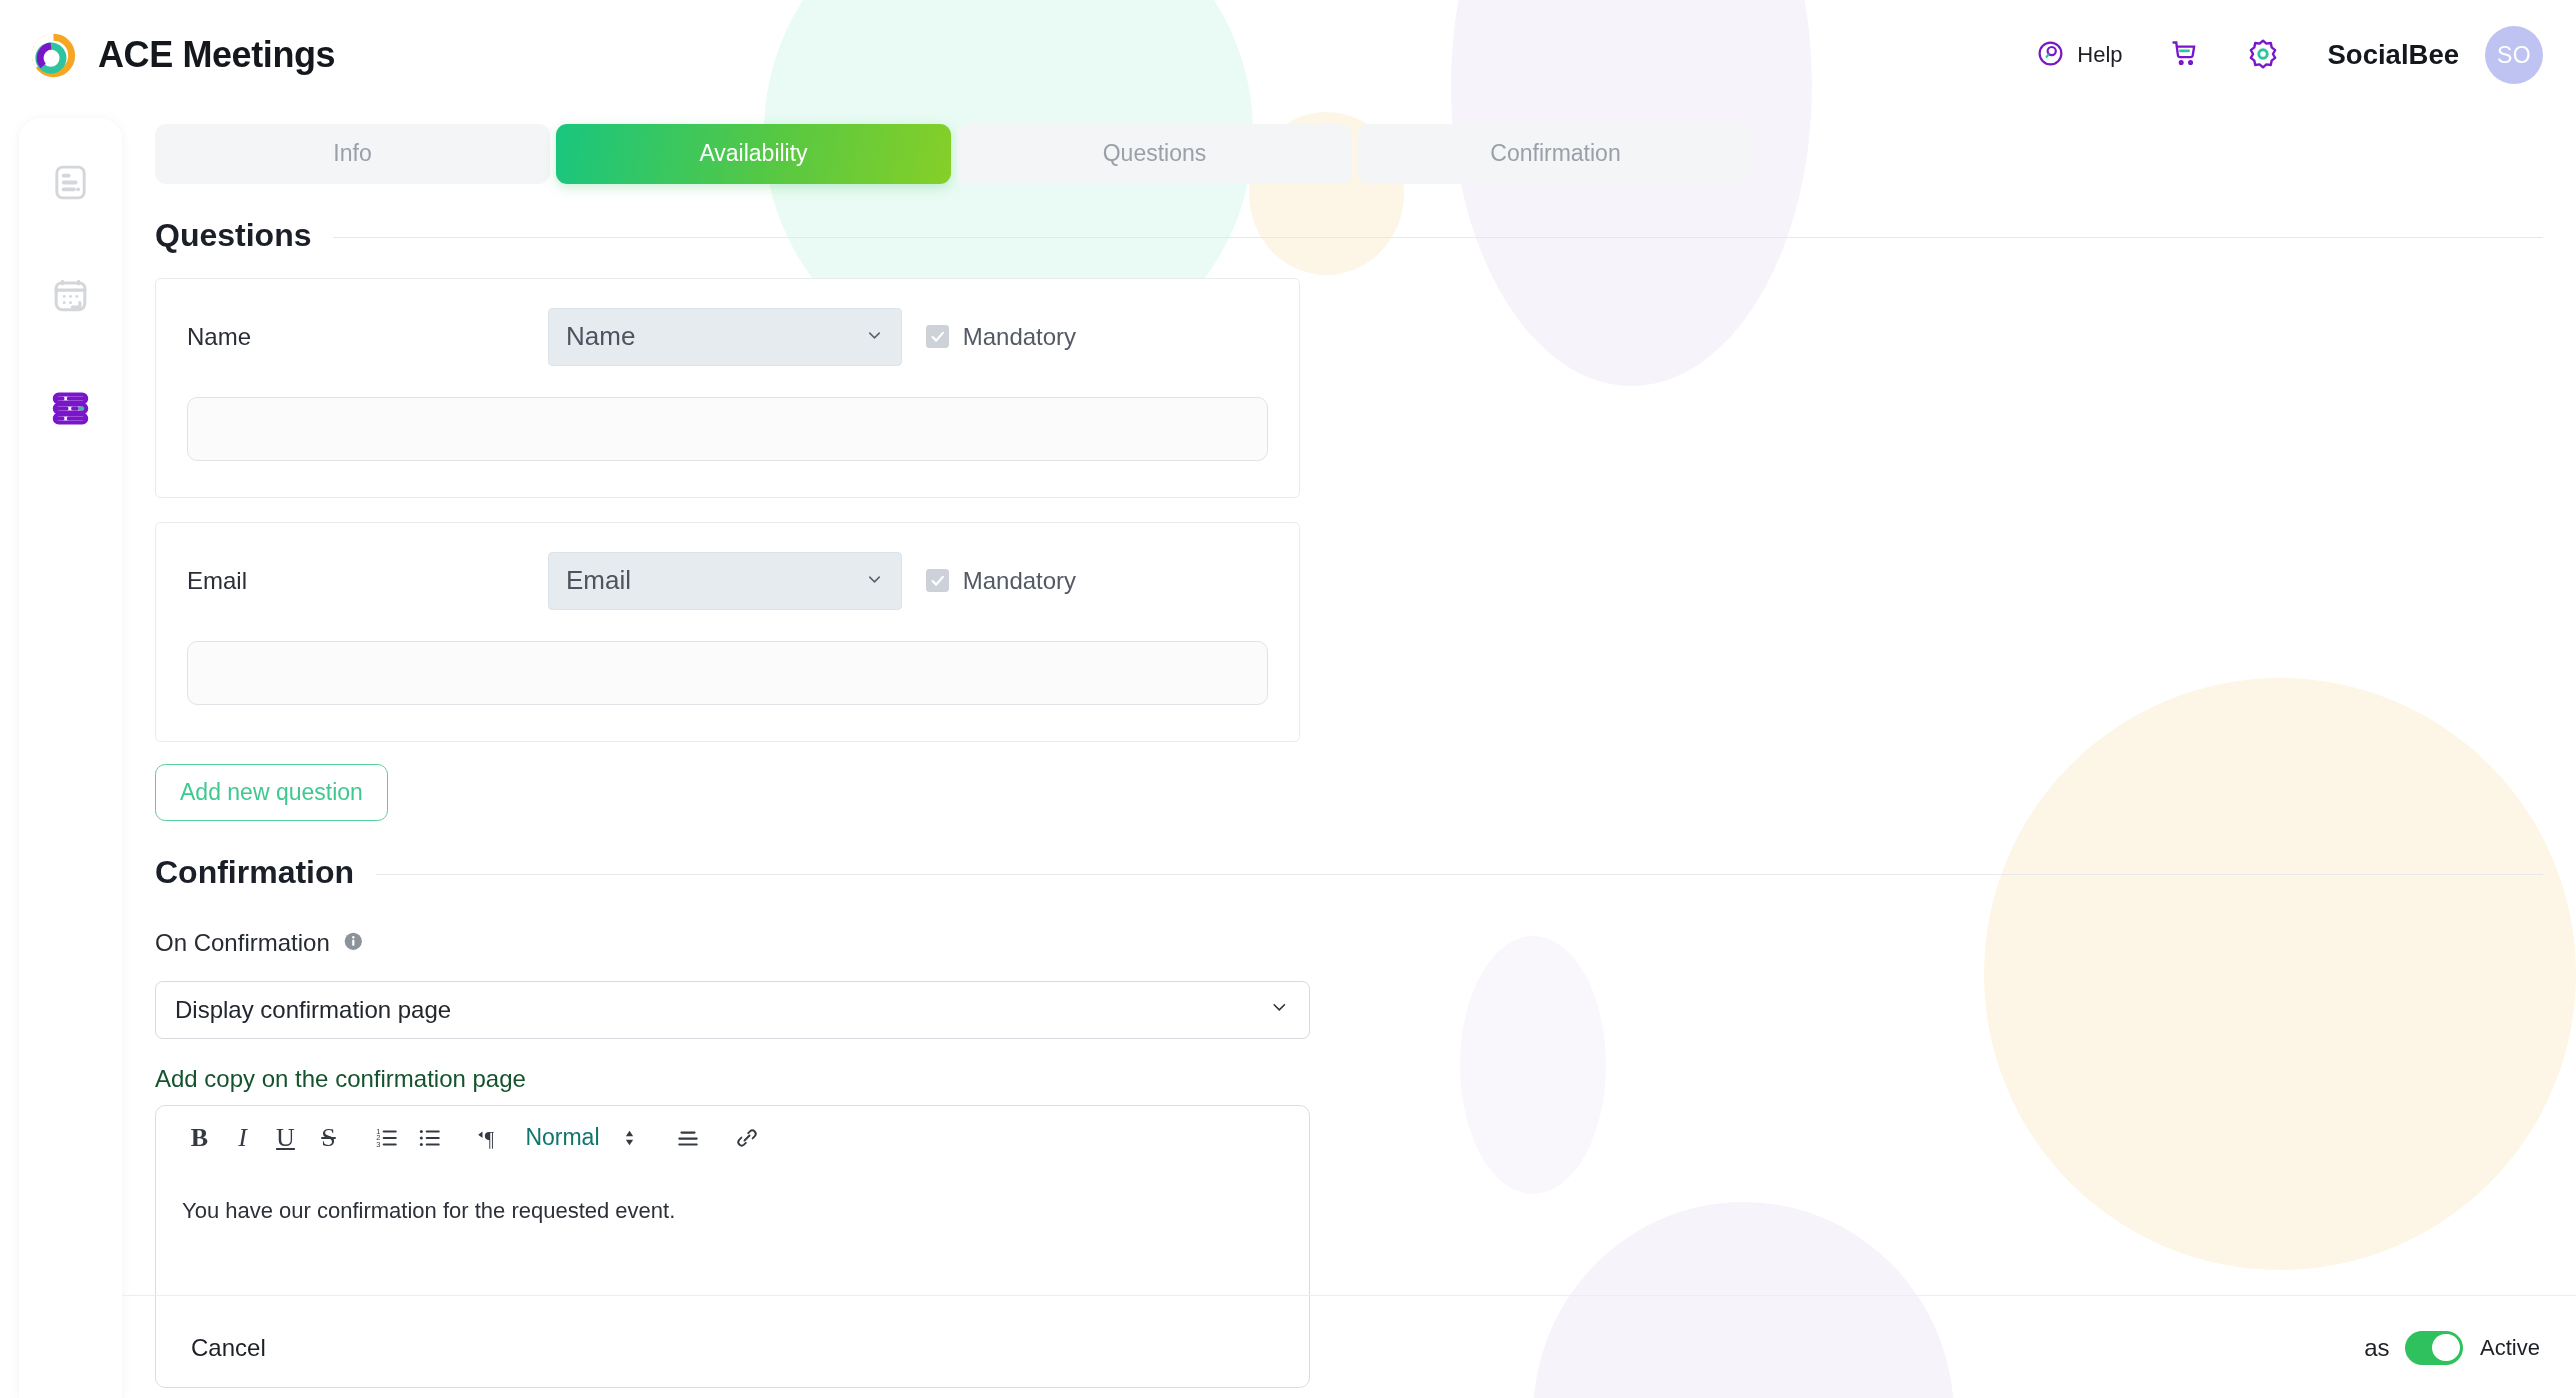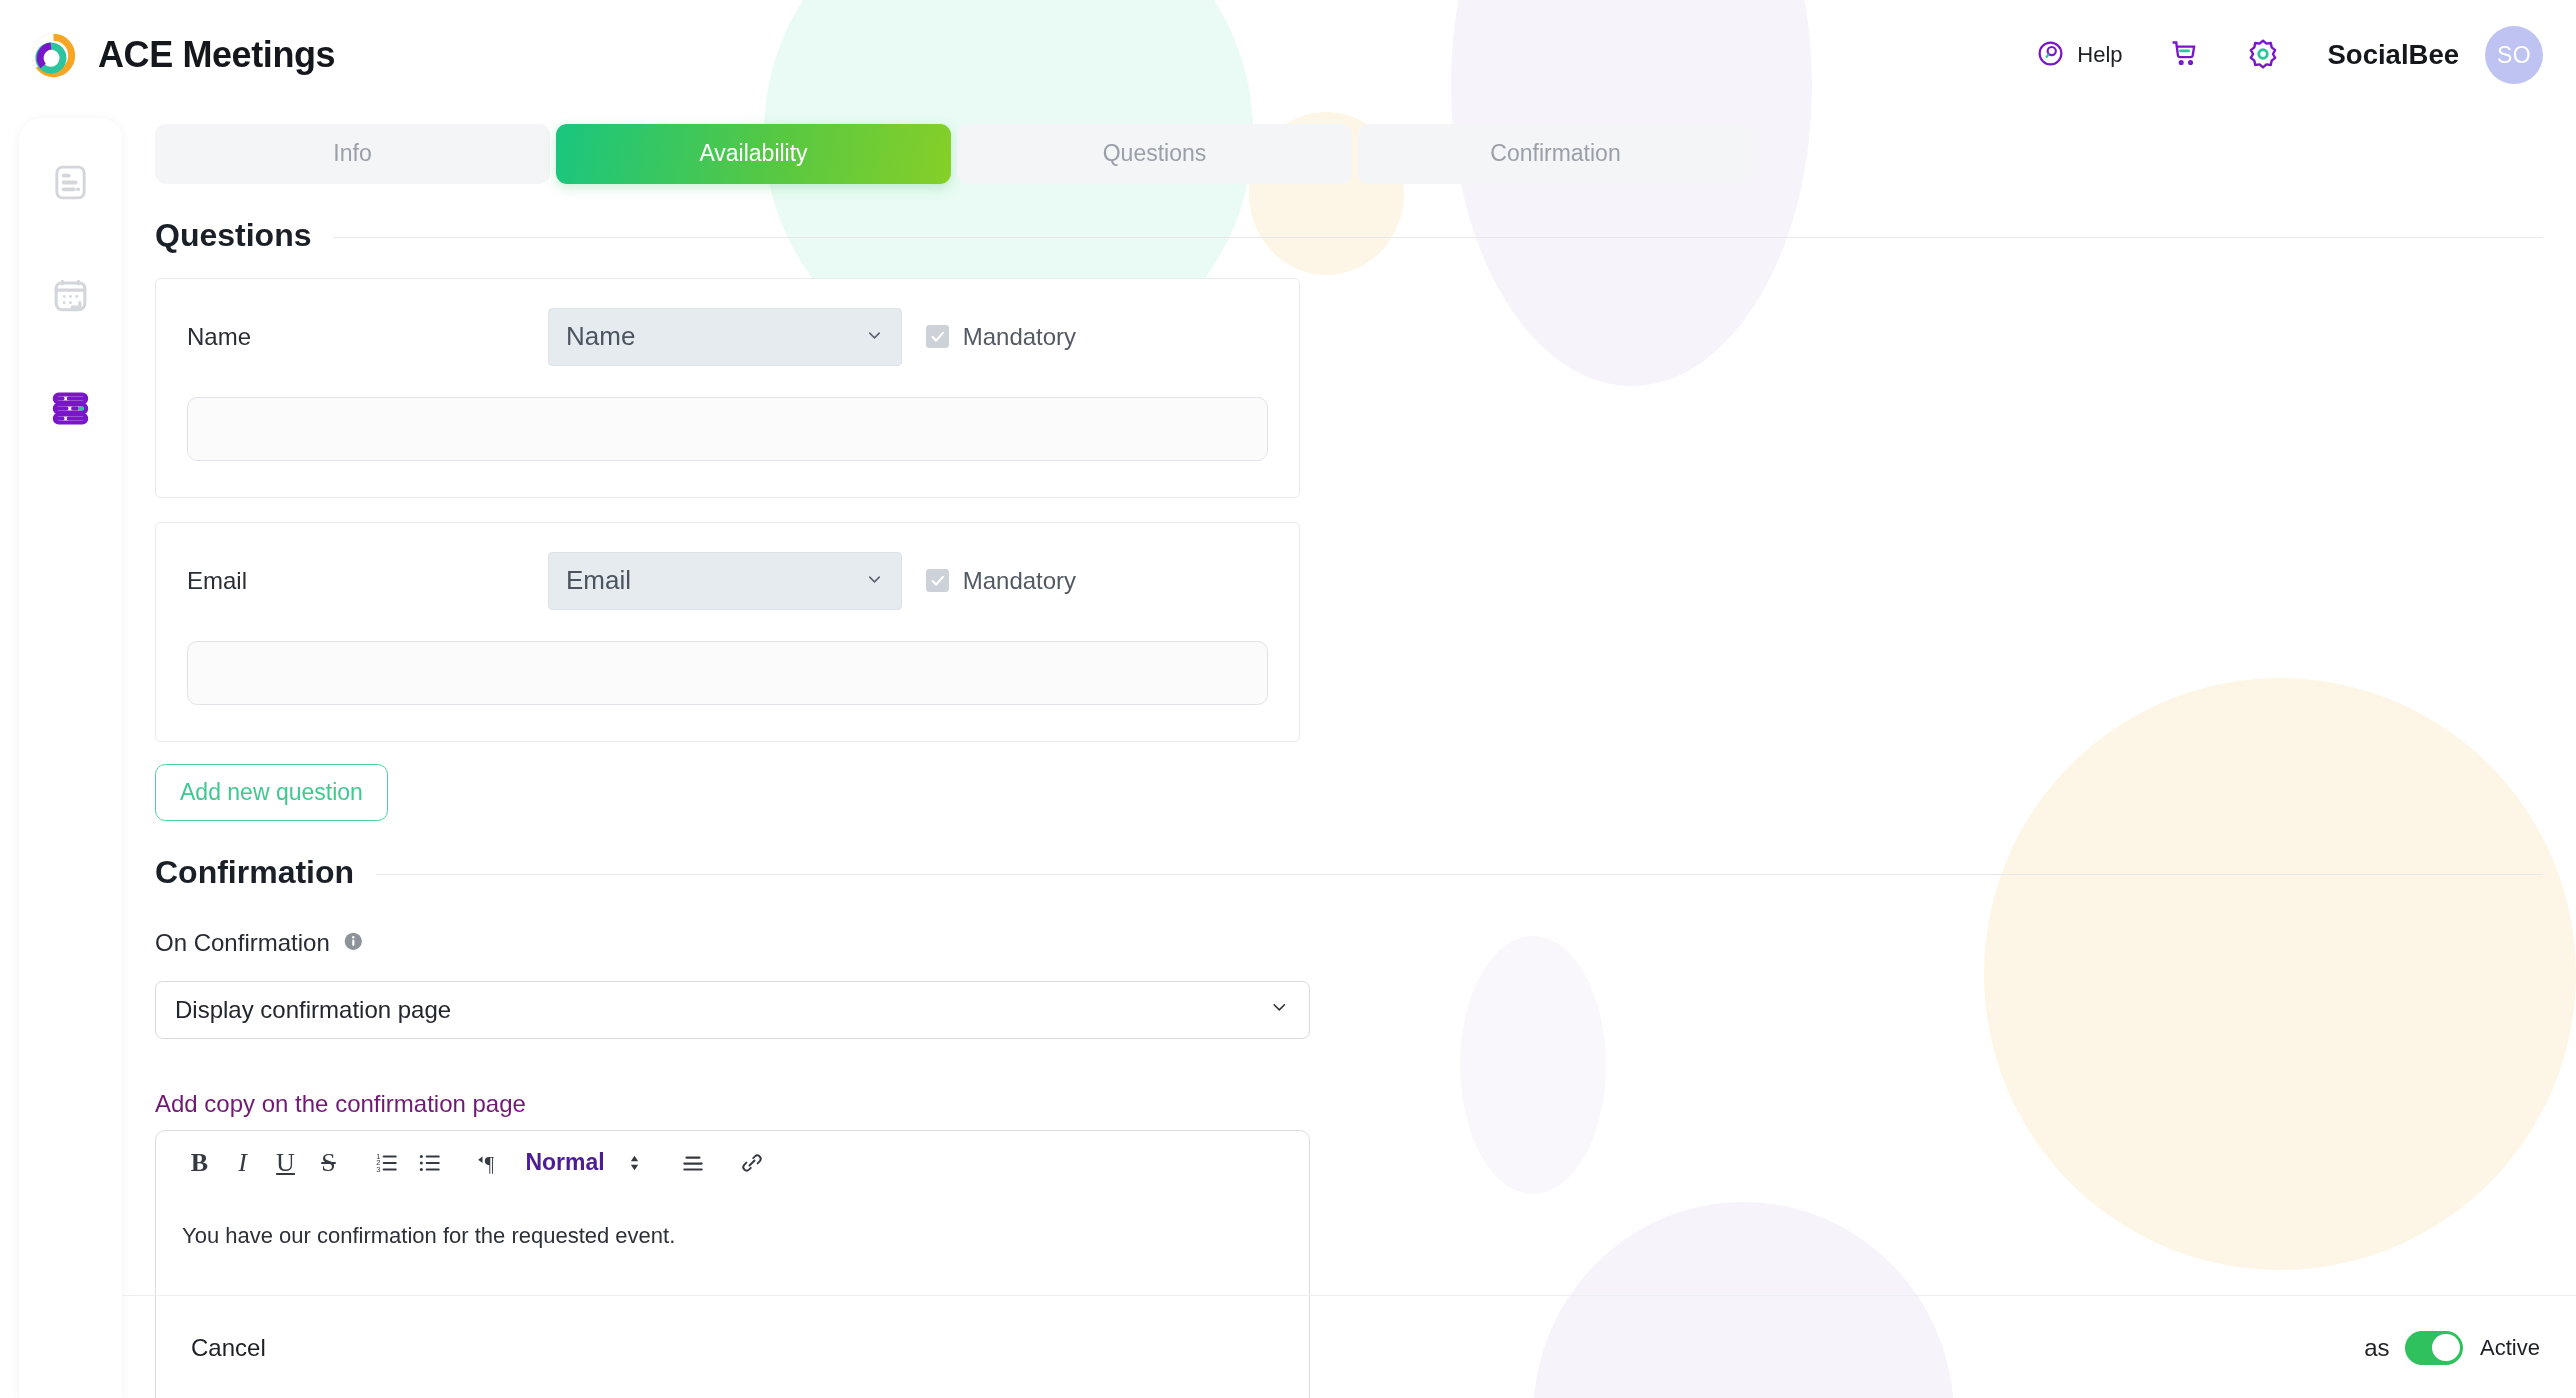--- a/index.html
+++ b/index.html
@@ -104,37 +104,37 @@
   .field-label .txt { font-size: 24px; color: #272b33; }
   .info-ico { margin-left: 13.7px; }
 
   .sel-full {
     margin: 24px 33px 0 33px; width: 1155px; height: 58px; background: #ffffff;
     border: 0.9px solid #d6dade; border-radius: 7.7px; display: flex; align-items: center;
     padding: 0 19px; font-size: 24px; color: #22262d; cursor: pointer;
   }
   .sel-full .chev { margin-left: auto; }
 
-  .sub-label { padding: 0 33px; margin-top: 51px; font-size: 24px; color: #701a75; }
+  .sub-label { padding: 0 33px; margin-top: 26px; font-size: 24px; color: #14532d; }
 
   .editor {
     margin: 12px 33px 0 33px; width: 1155px; height: 283px; background: #ffffff;
     border: 0.9px solid #d9dde1; border-radius: 10.3px; overflow: hidden;
   }
   .editor-toolbar {
     height: 64px; display: flex; align-items: center; padding: 0 22px; gap: 0;
   }
   .tb { width: 43px; height: 43px; display: flex; align-items: center; justify-content: center; cursor: pointer; color: #353a42; }
   .tb.wide { width: auto; padding: 0 3.4px; }
   .tb-b { font-size: 26px; font-weight: 700; font-family: "Liberation Serif", serif; }
   .tb-i { font-size: 26px; font-style: italic; font-family: "Liberation Serif", serif; }
   .tb-u { font-size: 26px; text-decoration: underline; font-family: "Liberation Serif", serif; }
   .tb-s { font-size: 26px; text-decoration: line-through; font-family: "Liberation Serif", serif; }
   .tb-gap { width: 15.5px; }
-  .tb-normal { font-size: 23px; color: #4c1d95; margin: 0 5.2px 0 12px; cursor: pointer; font-weight: bold; }
+  .tb-normal { font-size: 23px; color: #0f766e; margin: 0 5.2px 0 12px; cursor: pointer; }
   .editor-body { padding: 24px 26px; font-size: 22px; color: #2c3038; line-height: 1.5; }
 
   
   .footer-rule { position: absolute; left: 122px; top: 1295px; width: 2454px; height: 0.9px; background: #eceef1; z-index: 12; }
   .footer {
     position: absolute; left: 122px; top: 1296px; width: 2454px; height: 103px;
     display: flex; align-items: center; z-index: 13; background: transparent;
   }
   .cancel-link { margin-left: 69px; font-size: 24px; color: #1d2026; cursor: pointer; }
   .footer-right { margin-left: auto; display: flex; align-items: center; margin-right: 36px; }

